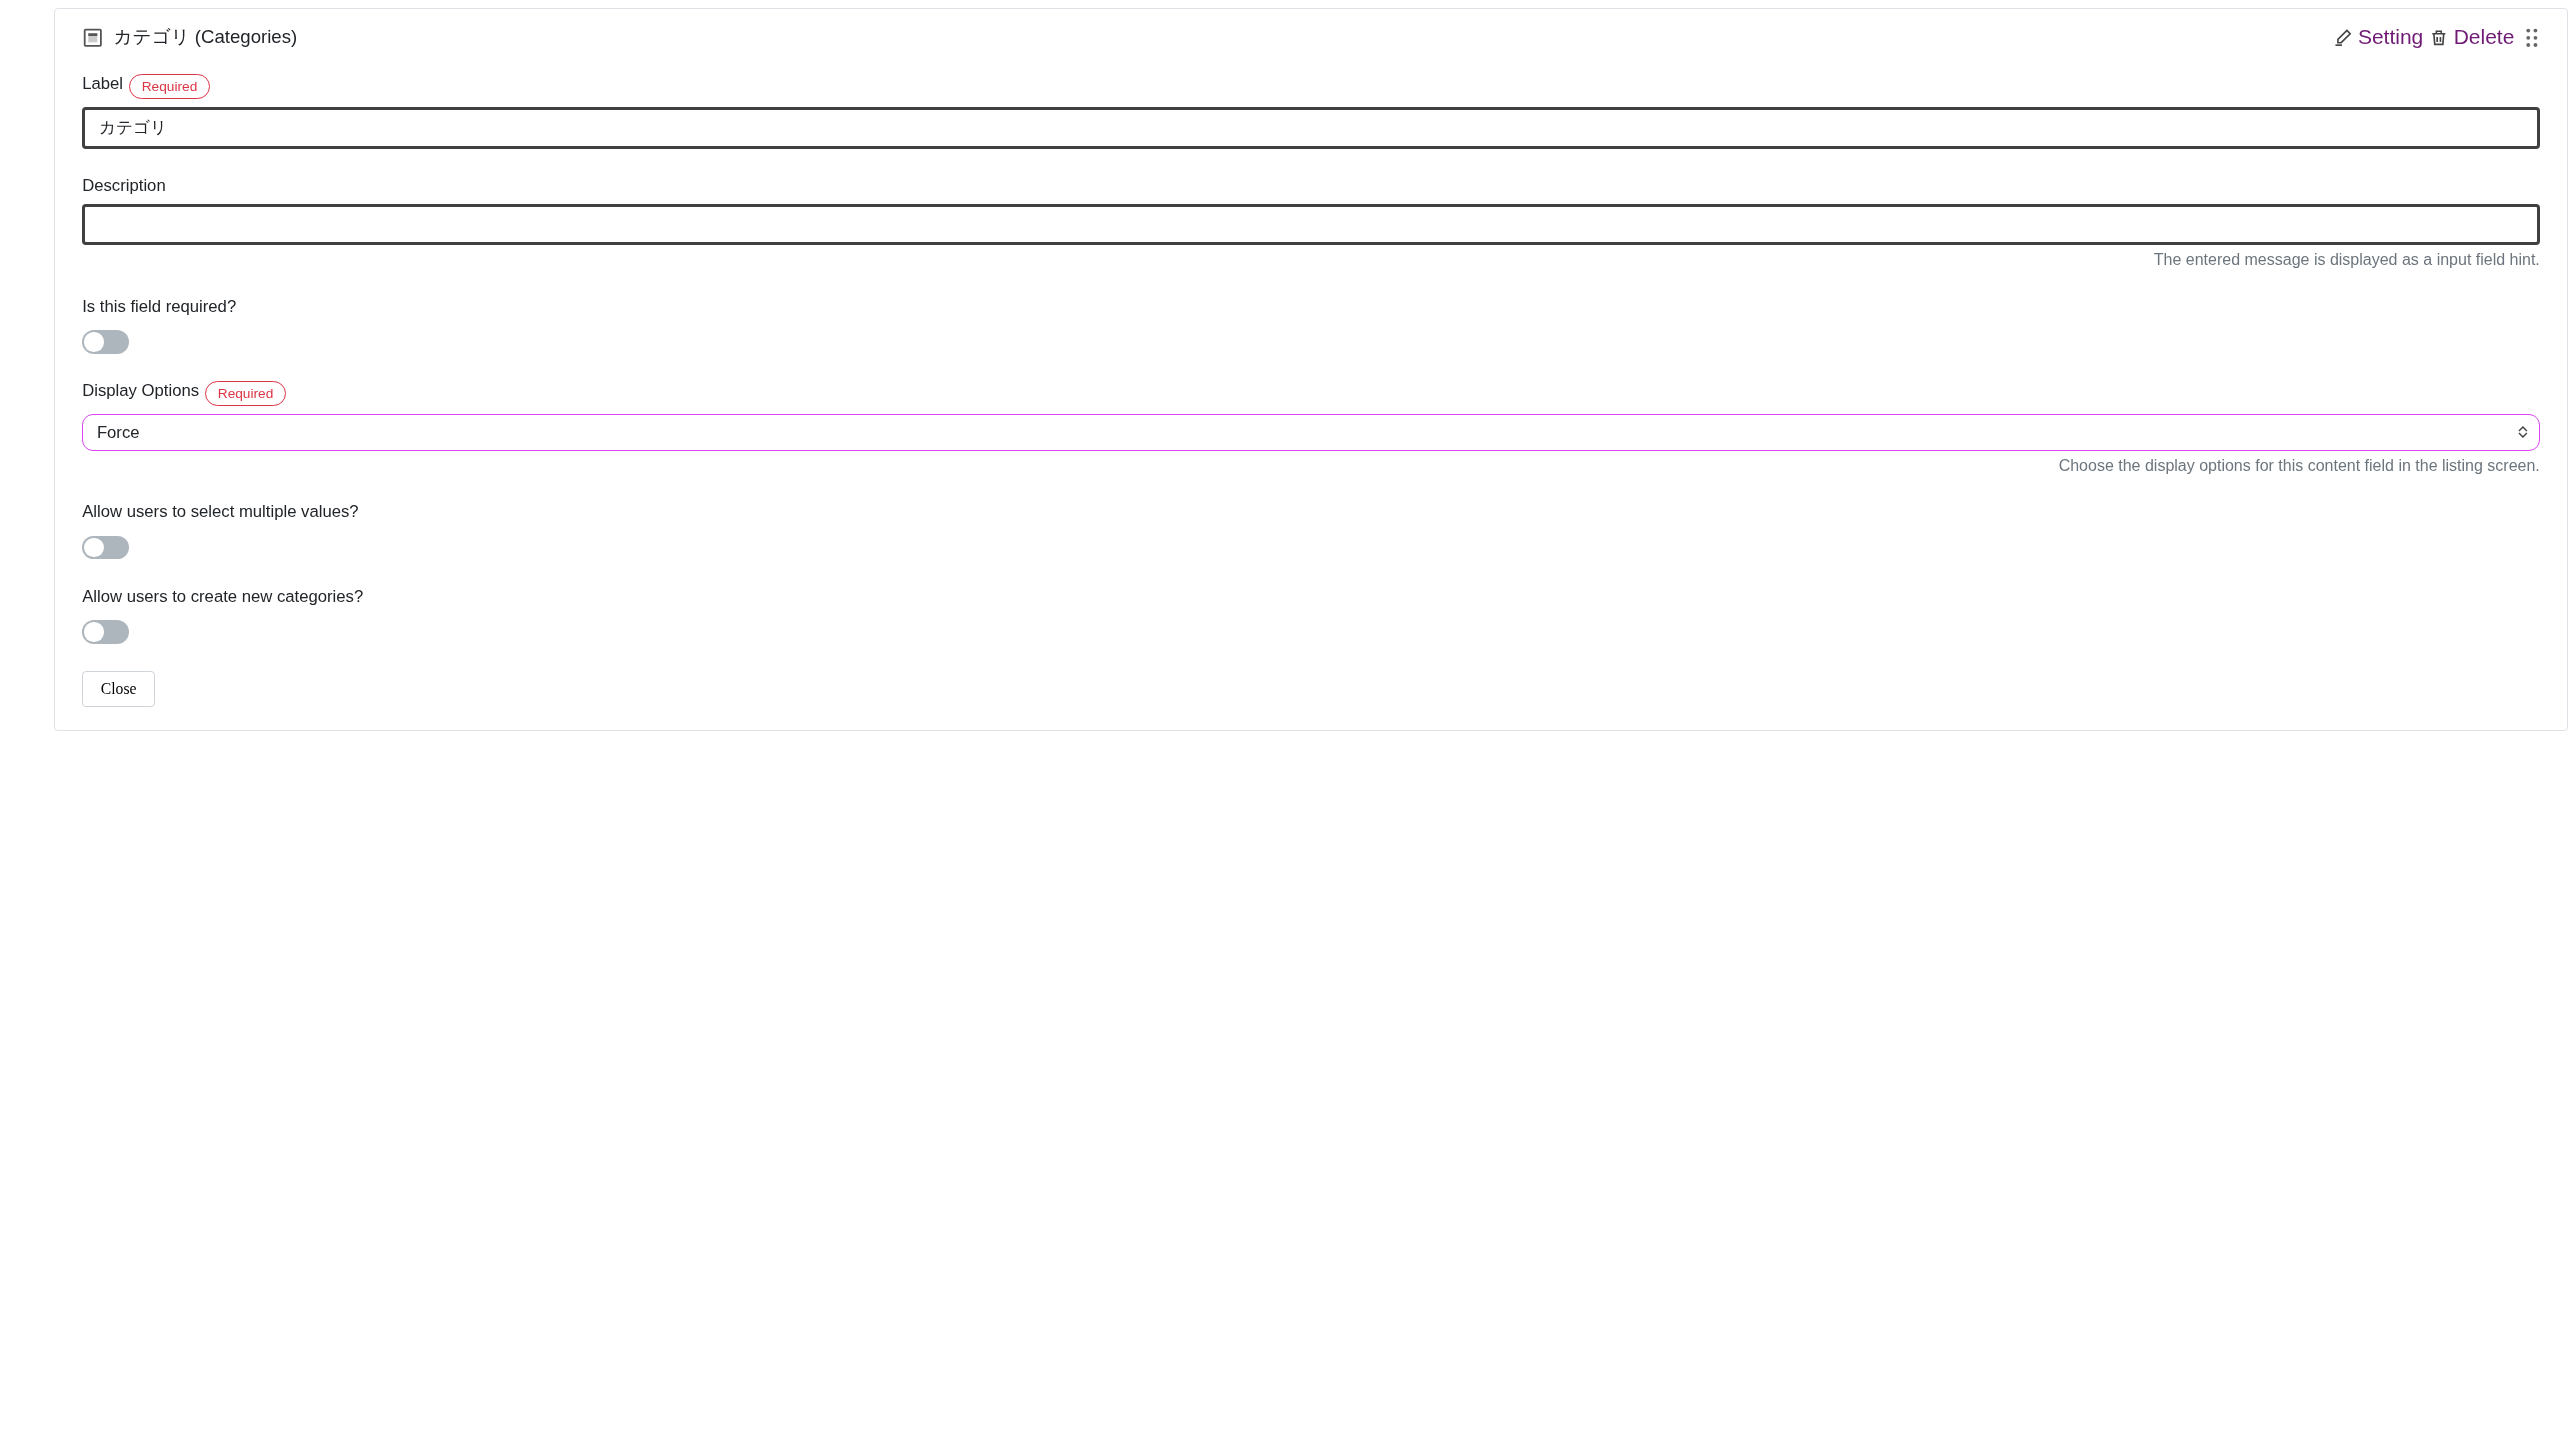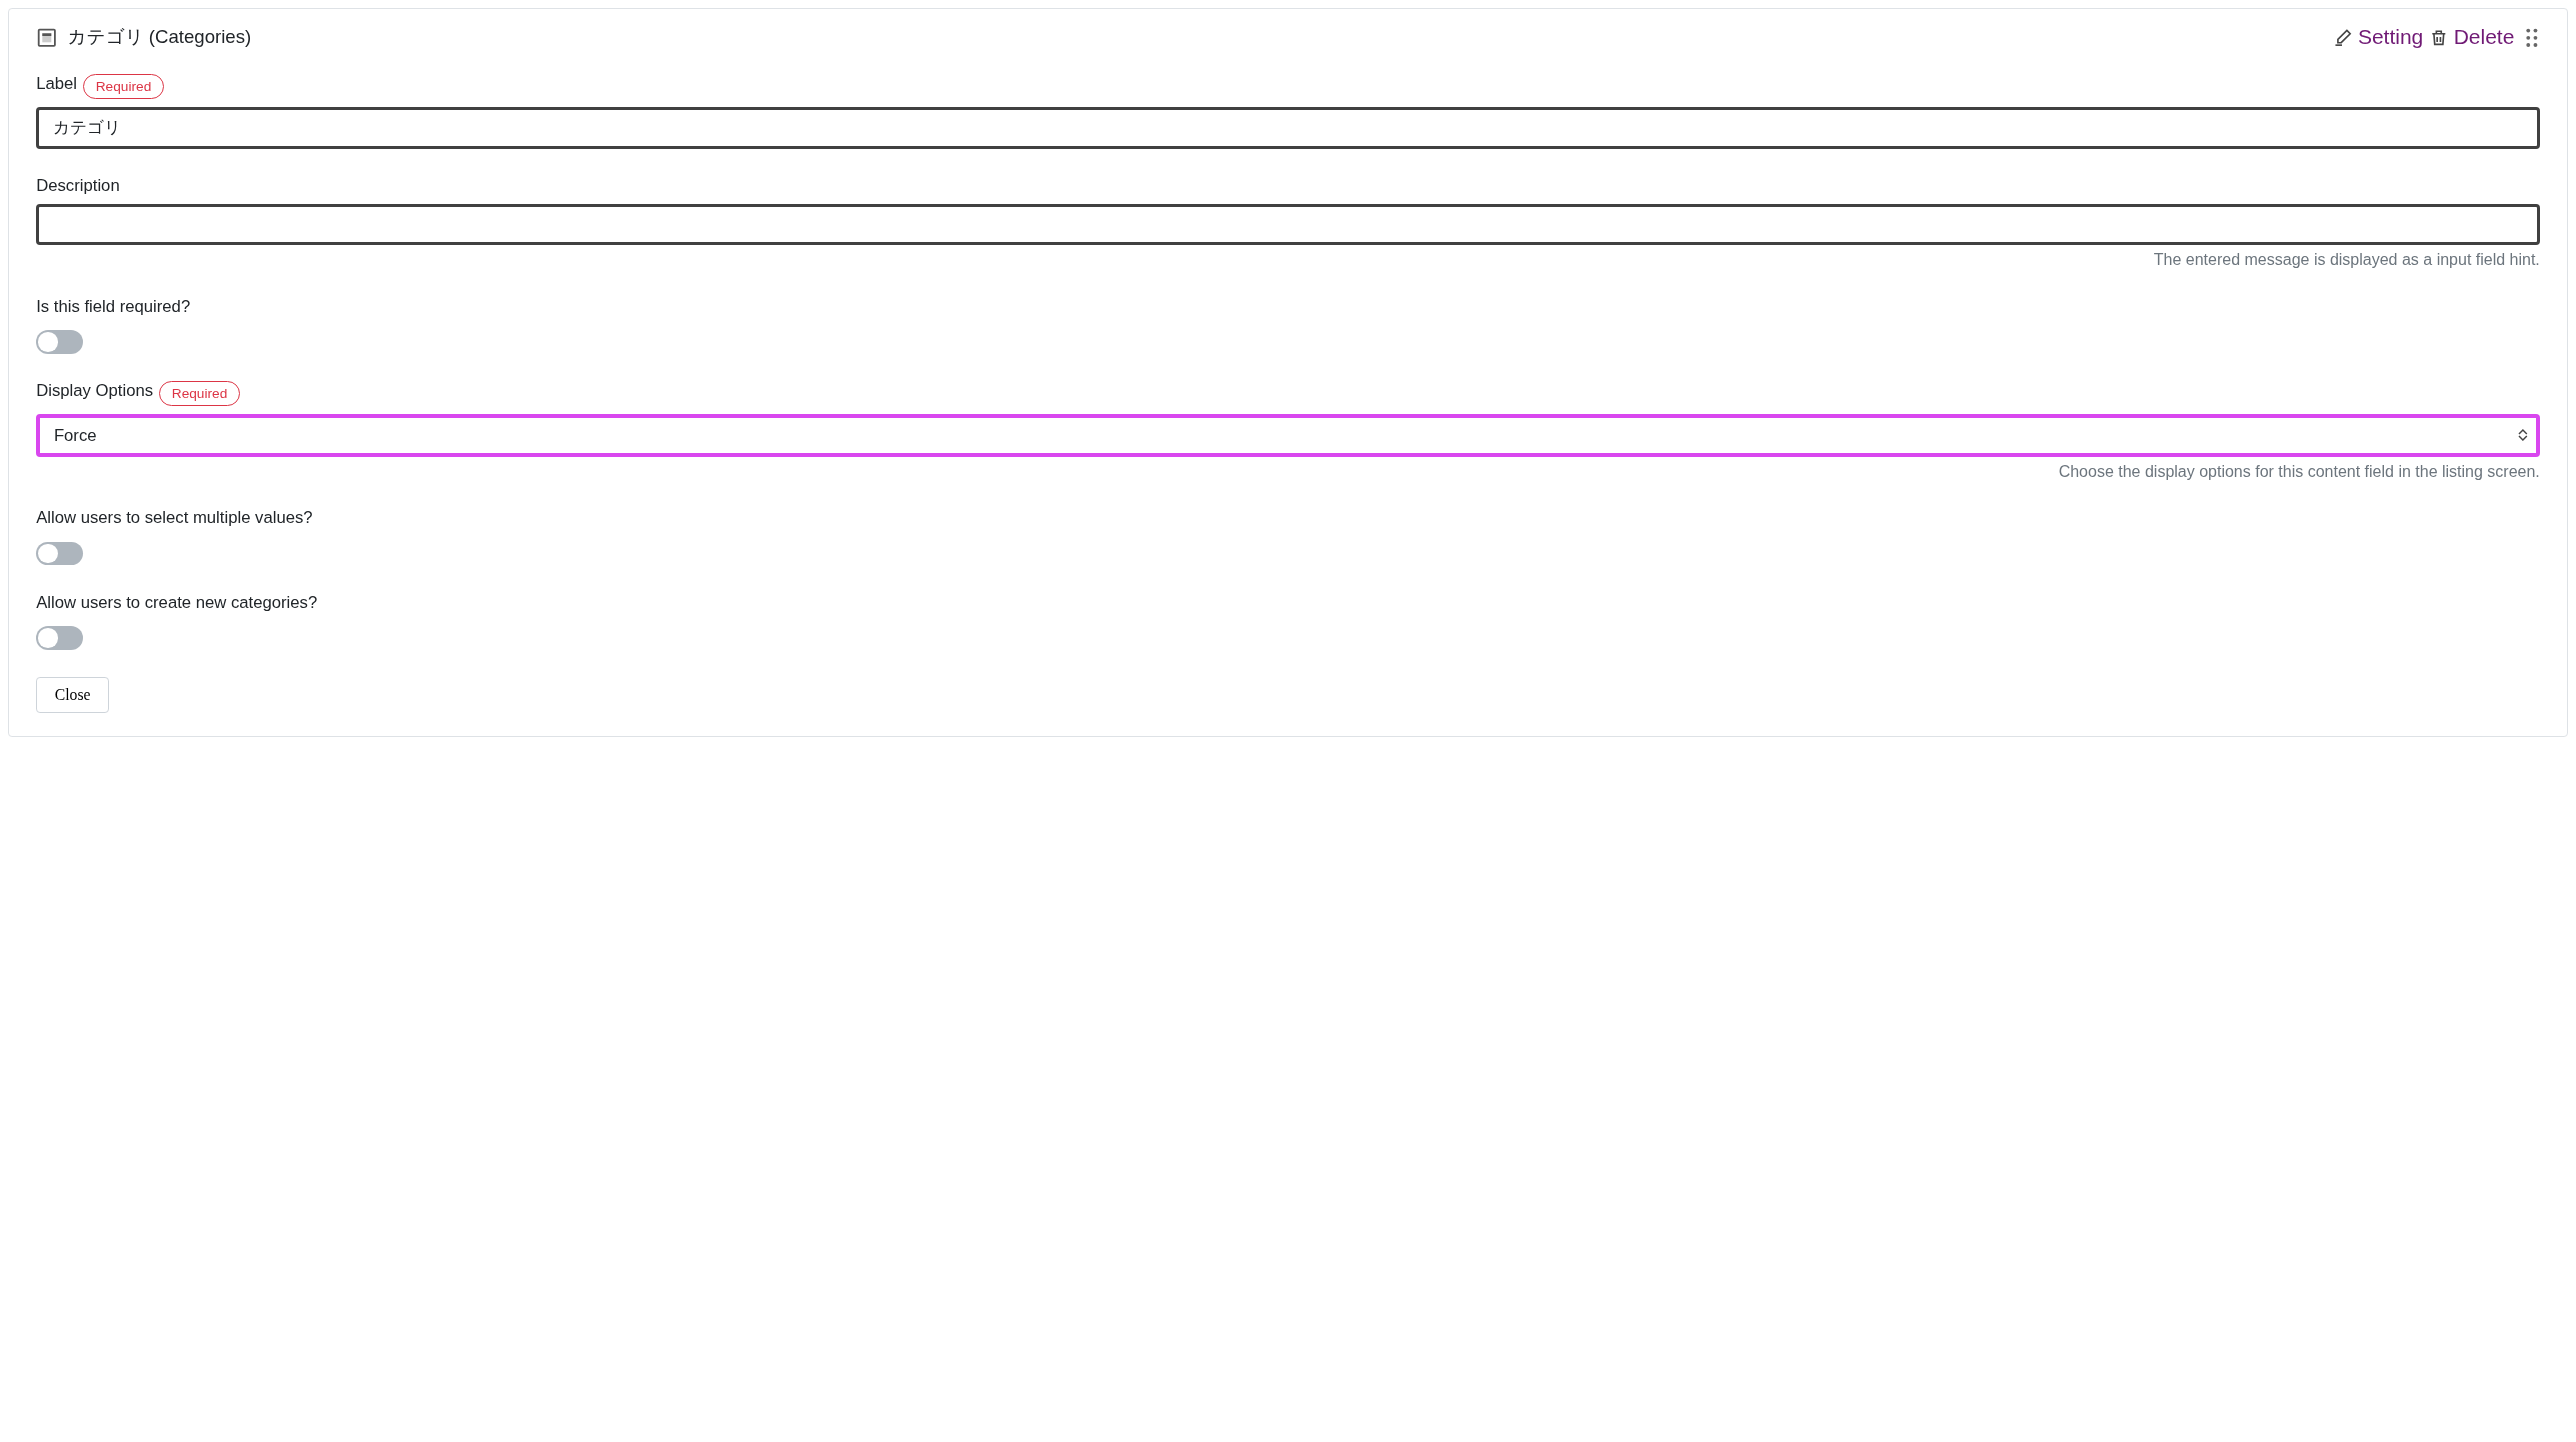--- a/index.html
+++ b/index.html
@@ -7,20 +7,21 @@
   font-family: -apple-system, BlinkMacSystemFont, "Segoe UI", Helvetica, Arial, sans-serif;
   background: #fff;
   padding: 7.8px;
   font-size: 15.7px;
   color: #212529;
 }
 .panel {
   border: 1px solid #dee2e6;
   border-radius: 3.9px;
   padding: 15.7px 27.4px 23.5px 27.4px;
+  margin-left: 46px;
 }
 .panel-header {
   display: flex;
   align-items: center;
   justify-content: space-between;
   margin-bottom: 23.5px;
 }
 .panel-title-wrap {
   display: flex;
   align-items: center;
@@ -90,22 +91,22 @@
   font-size: 16px;
   color: #6c757d;
   text-align: right;
 }
 .select-wrap { position: relative; }
 .select-wrap select {
   width: 100%;
   appearance: none;
   font-size: 16.7px;
   padding: 7.8px 39px 7.8px 13.7px;
-  border: 4px solid #d946ef;
-  border-radius: 4px;
+  border: 1px solid #d946ef;
+  border-radius: 11px;
   background: #fff;
   color: #212529;
 }
 .select-caret {
   position: absolute;
   right: 11.8px;
   top: 50%;
   transform: translateY(-50%);
   pointer-events: none;
   color: #444;

